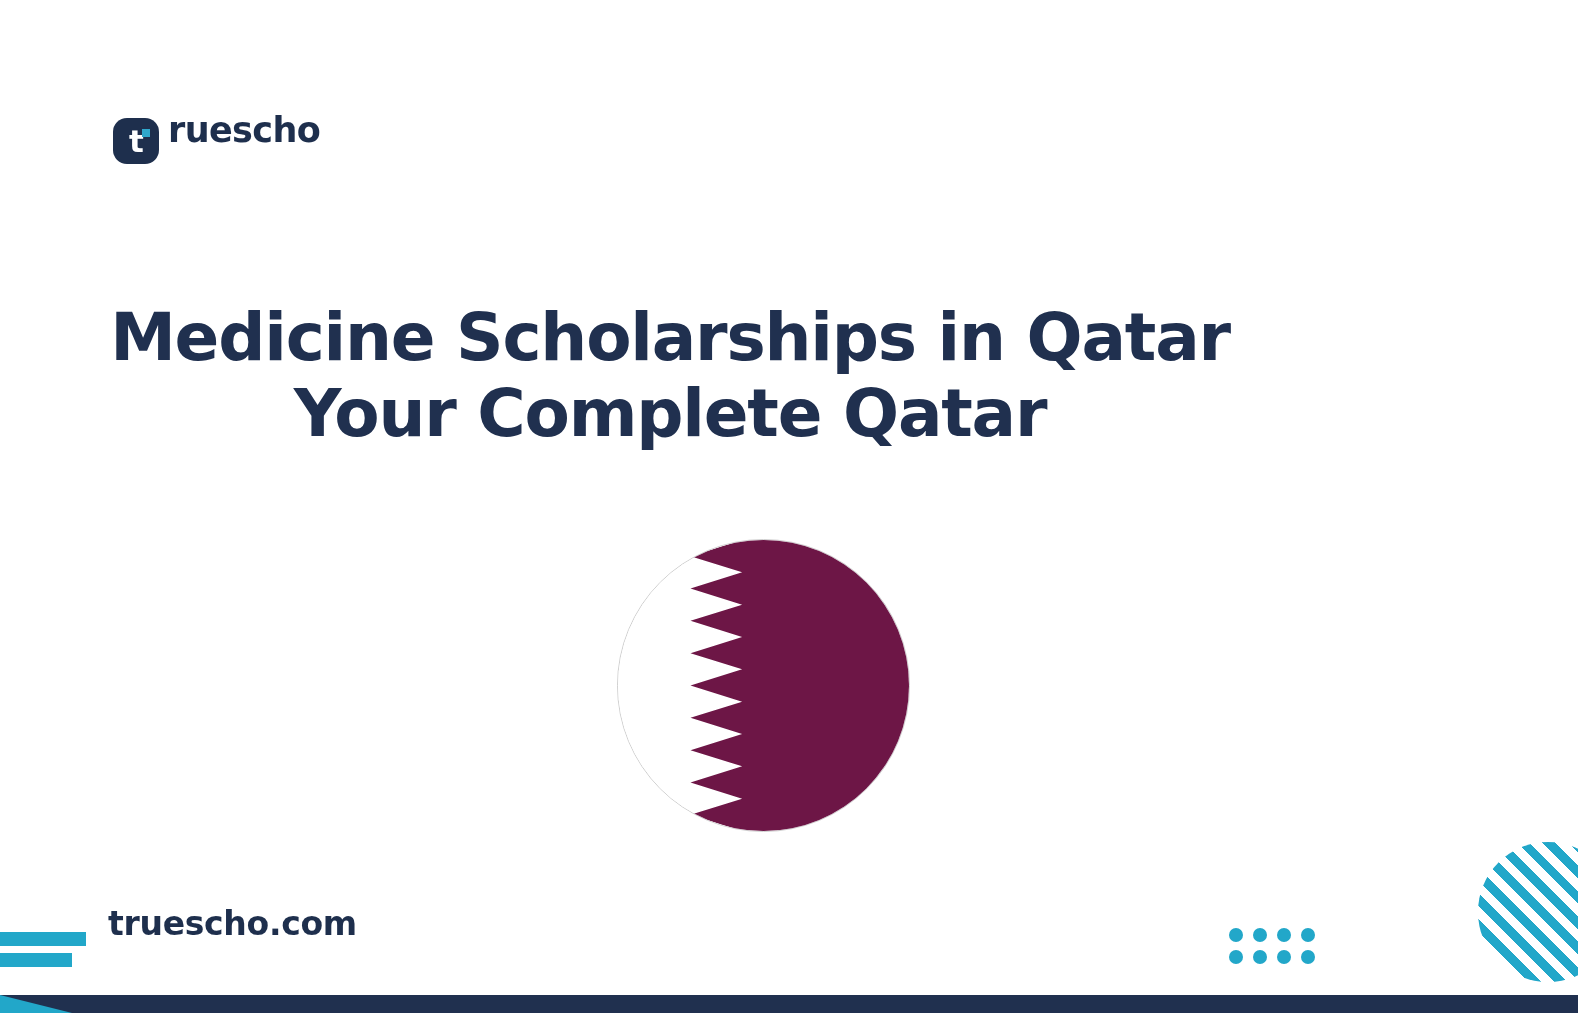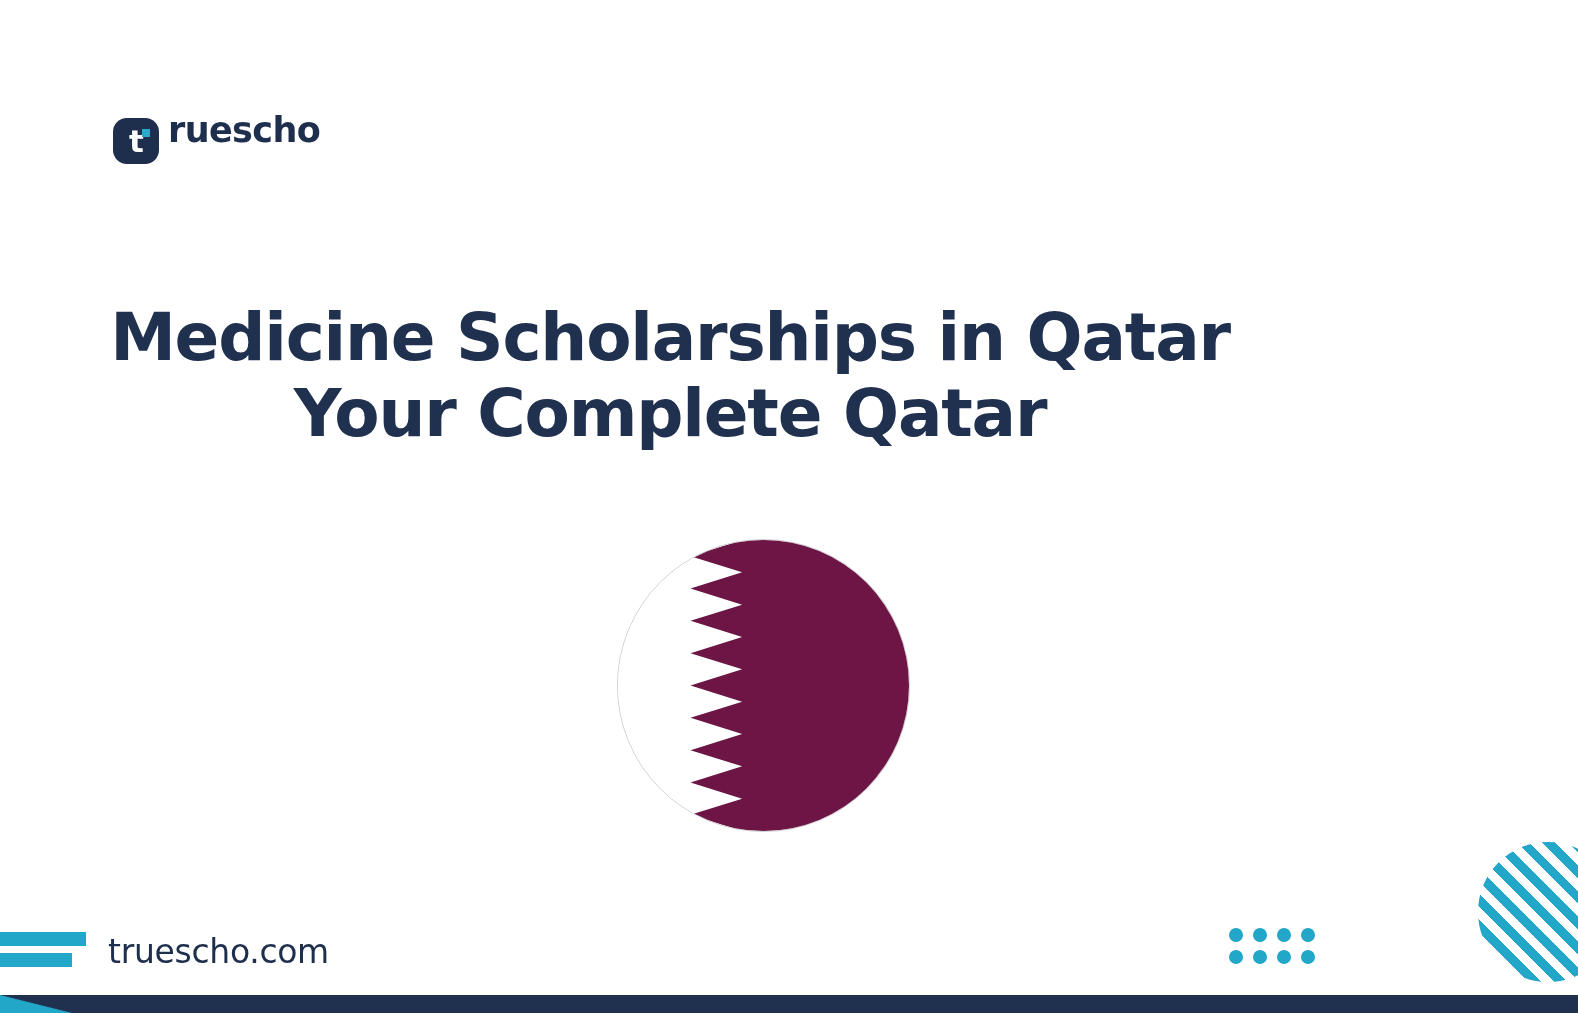--- a/index.html
+++ b/index.html
@@ -112,25 +112,25 @@
     height: 14px;
     clip-path: polygon(0 0, 100% 0, 100% 100%, 0 100%);
   }
   .footer-bars .bar-bottom {
     width: 72px;
     height: 14px;
   }
   .footer-url {
     position: absolute;
     left: 108px;
-    top: 932px;
+    top: 904px;
     color: #1e2f4d;
     font-family: "DejaVu Sans", sans-serif;
     font-size: 33px;
-    font-weight: 400;
+    font-weight: 700;
     letter-spacing: -0.3px;
     line-height: 40px;
   }
 
   
   .dot-grid {
     position: absolute;
     left: 1229px;
     top: 928px;
     display: grid;

